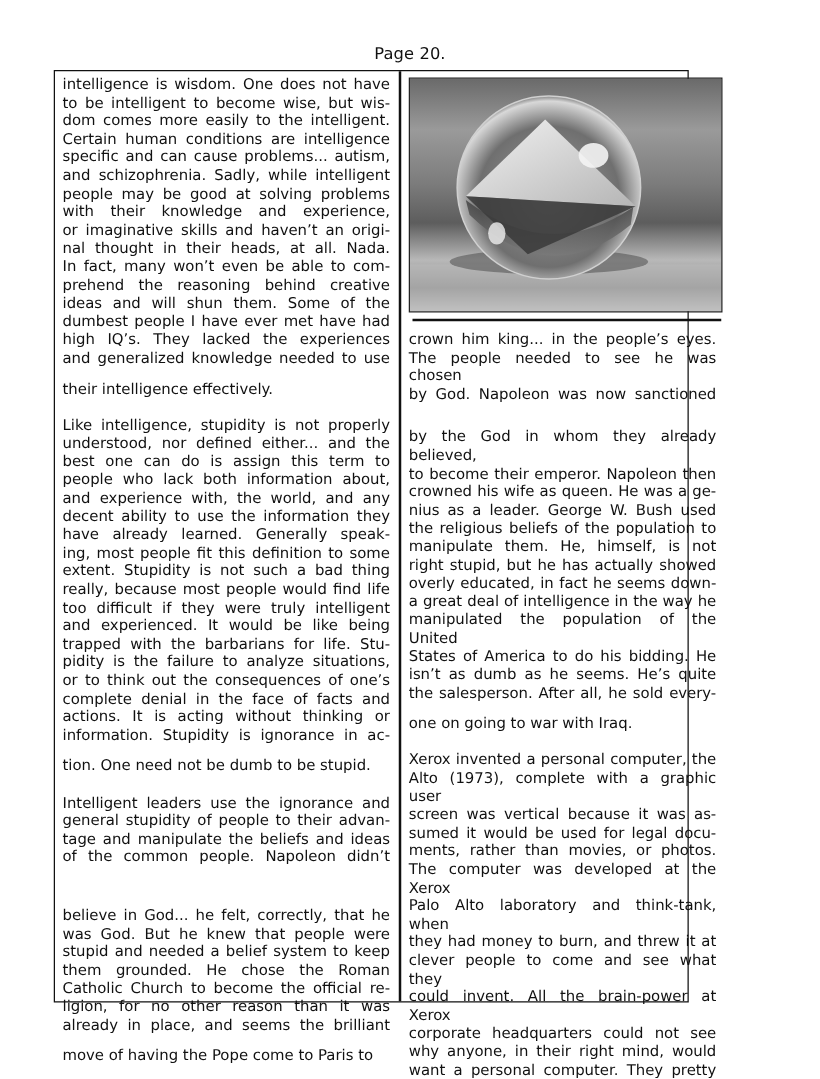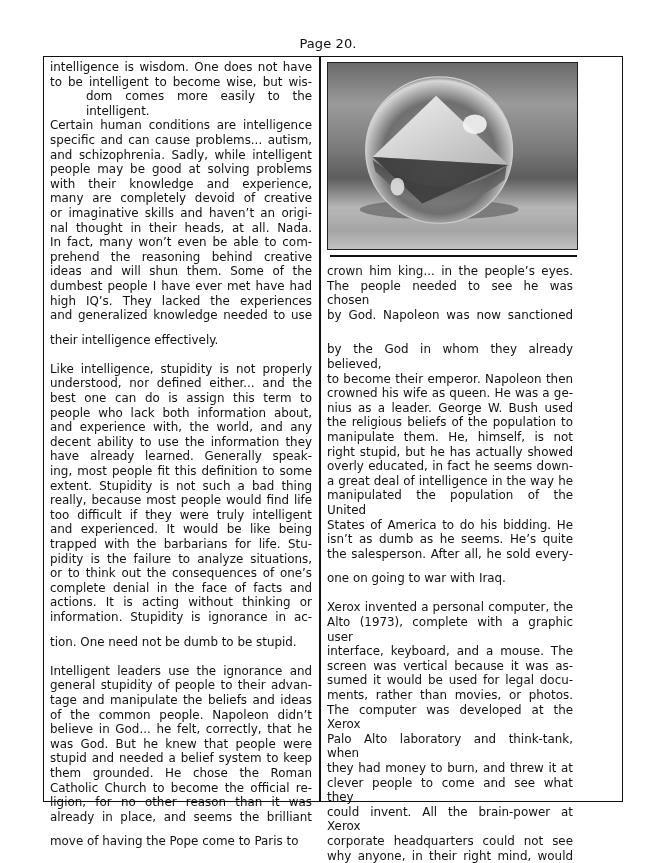--- a/index.html
+++ b/index.html
@@ -21,21 +21,21 @@
       left: 0;
       width: 656px;
       text-align: center;
       font-size: 13px;
       letter-spacing: 0.1px;
     }
     .frame {
       position: absolute;
       left: 43px;
       top: 56px;
-      width: 580px;
+      width: 508px;
       height: 746px;
       border: 1.5px solid #111;
       box-sizing: border-box;
     }
     .divider {
       position: absolute;
       left: 275px;
       top: 0;
       width: 1.5px;
       height: 100%;
@@ -104,27 +104,26 @@
 
 <div class="page-number">Page 20.</div>
 
 <div class="frame">
   <div class="divider"></div>
 
   <div class="col col-left" id="left-col">
       <div class="paragraph">
         <span class="line" style="white-space: normal;">intelligence is wisdom. One does not have</span>
         <span class="line" style="white-space: normal;">to be intelligent to become wise, but wis-</span>
-        <span class="line" style="white-space: normal; margin-left: 36px;">dom comes more easily to the intelligent.</span>
+        <span class="line" style="white-space: normal;">dom comes more easily to the intelligent.</span>
         <span class="line" style="white-space: normal;">Certain human conditions are intelligence</span>
         <span class="line" style="white-space: normal;">specific and can cause problems... autism,</span>
         <span class="line" style="white-space: normal;">and schizophrenia. Sadly, while intelligent</span>
         <span class="line" style="white-space: normal;">people may be good at solving problems</span>
         <span class="line" style="white-space: normal;">with their knowledge and experience,</span>
-        <span class="line" style="white-space: normal;">many are completely devoid of creative</span>
         <span class="line" style="white-space: normal;">or imaginative skills and haven’t an origi-</span>
         <span class="line" style="white-space: normal;">nal thought in their heads, at all. Nada.</span>
         <span class="line" style="white-space: normal;">In fact, many won’t even be able to com-</span>
         <span class="line" style="white-space: normal;">prehend the reasoning behind creative</span>
         <span class="line" style="white-space: normal;">ideas and will shun them. Some of the</span>
         <span class="line" style="white-space: normal;">dumbest people I have ever met have had</span>
         <span class="line" style="white-space: normal;">high IQ’s. They lacked the experiences</span>
         <span class="line" style="white-space: normal;">and generalized knowledge needed to use</span>
         <span class="line last" style="white-space: normal;">their intelligence effectively.</span>
       </div>
@@ -149,21 +148,21 @@
         <span class="line" style="white-space: normal;">actions. It is acting without thinking or</span>
         <span class="line" style="white-space: normal;">information. Stupidity is ignorance in ac-</span>
         <span class="line last" style="white-space: normal;">tion. One need not be dumb to be stupid.</span>
       </div>
       <span class="para-gap"></span>
       <div class="paragraph">
         <span class="line" style="white-space: normal;">Intelligent leaders use the ignorance and</span>
         <span class="line" style="white-space: normal;">general stupidity of people to their advan-</span>
         <span class="line" style="white-space: normal;">tage and manipulate the beliefs and ideas</span>
         <span class="line" style="white-space: normal;">of the common people. Napoleon didn’t</span>
-        <span class="line" style="white-space: normal;">believe in God... he felt, correctly, that he</span>
+        <span class="line" style="white-space: normal; margin-top: 32px;">believe in God... he felt, correctly, that he</span>
         <span class="line" style="white-space: normal;">was God. But he knew that people were</span>
         <span class="line" style="white-space: normal;">stupid and needed a belief system to keep</span>
         <span class="line" style="white-space: normal;">them grounded. He chose the Roman</span>
         <span class="line" style="white-space: normal;">Catholic Church to become the official re-</span>
         <span class="line" style="white-space: normal;">ligion, for no other reason than it was</span>
         <span class="line" style="white-space: normal;">already in place, and seems the brilliant</span>
         <span class="line last" style="white-space: normal;">move of having the Pope come to Paris to</span>
       </div>
     </div>
 
@@ -214,21 +213,20 @@
         <span class="line" style="white-space: normal;">manipulated the population of the United</span>
         <span class="line" style="white-space: normal;">States of America to do his bidding. He</span>
         <span class="line" style="white-space: normal;">isn’t as dumb as he seems. He’s quite</span>
         <span class="line" style="white-space: normal;">the salesperson. After all, he sold every-</span>
         <span class="line last" style="white-space: normal;">one on going to war with Iraq.</span>
       </div>
       <span class="para-gap"></span>
       <div class="paragraph">
         <span class="line" style="white-space: normal;">Xerox invented a personal computer, the</span>
         <span class="line" style="white-space: normal;">Alto (1973), complete with a graphic user</span>
-        <span class="line" style="white-space: normal;">interface, keyboard, and a mouse. The</span>
         <span class="line" style="white-space: normal;">screen was vertical because it was as-</span>
         <span class="line" style="white-space: normal;">sumed it would be used for legal docu-</span>
         <span class="line" style="white-space: normal;">ments, rather than movies, or photos.</span>
         <span class="line" style="white-space: normal;">The computer was developed at the Xerox</span>
         <span class="line" style="white-space: normal;">Palo Alto laboratory and think-tank, when</span>
         <span class="line" style="white-space: normal;">they had money to burn, and threw it at</span>
         <span class="line" style="white-space: normal;">clever people to come and see what they</span>
         <span class="line" style="white-space: normal;">could invent. All the brain-power at Xerox</span>
         <span class="line" style="white-space: normal;">corporate headquarters could not see</span>
         <span class="line" style="white-space: normal;">why anyone, in their right mind, would</span>

